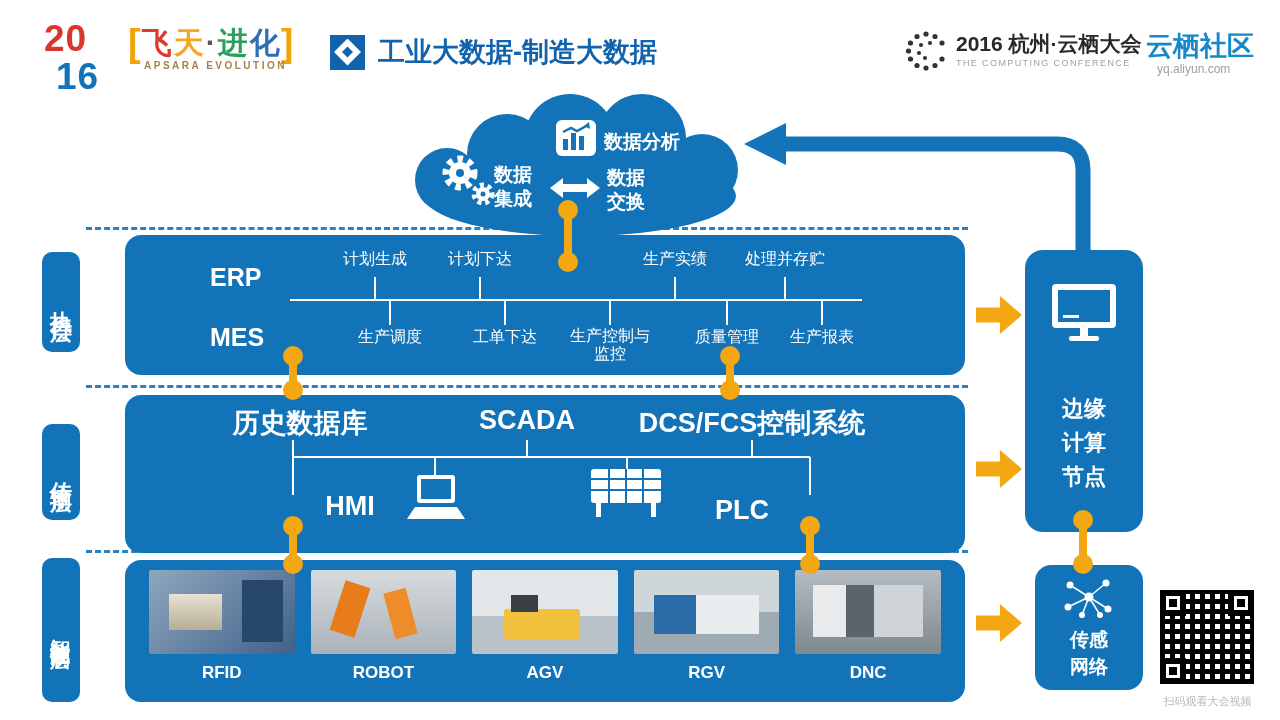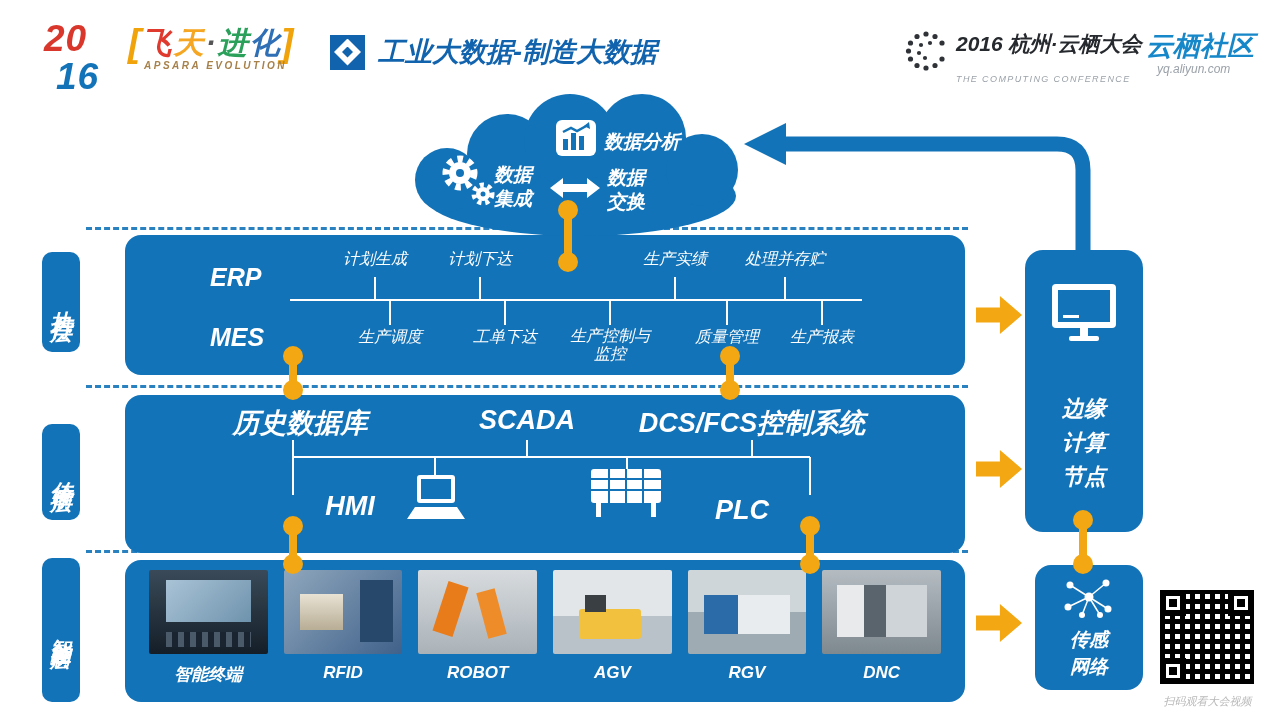--- a/index.html
+++ b/index.html
@@ -1,37 +1,37 @@
 <!DOCTYPE html>
 <html style="--primary-blue: #1273b8; --gold: #f3a712; --title-blue: #1163ae; --community-blue: #1687c9;"><head>
 <meta charset="utf-8">
 <style>
   html,body{margin:0;padding:0;background:#fff;}
   .stage{position:relative;width:1280px;height:720px;background:#fff;overflow:hidden;
-         font-family:"Liberation Sans","DejaVu Sans",sans-serif;font-style:italic;}
+         font-family:"Liberation Sans","DejaVu Sans",sans-serif;}
   
   .yr{position:absolute;font-weight:900;font-size:37px;letter-spacing:1px;}
   .yr-top{left:44px;top:18px;color:#d9372b;}
   .yr-bot{left:56px;top:56px;color:var(--primary-blue,#1273b8);}
   .ghost{position:absolute;left:80px;top:78px;font-size:23px;font-weight:700;color:#d3dde8;line-height:26px;}
   .apsara{position:absolute;left:128px;top:24px;}
   .apsara .row{display:flex;align-items:flex-start;}
   .apsara .br{font-size:38px;font-weight:700;color:#f0a30a;line-height:1;}
   .apsara .ch{font-size:30px;font-weight:900;line-height:1.25;padding:0 1px;}
   .c0{color:#e0392e}.c1{color:#f5a623}.c2{color:#555;font-size:22px;align-self:center}.c3{color:#2aa05a}.c4{color:#2e6fb5}
   .apsara-sub{font-size:10px;letter-spacing:2.5px;color:#a7814a;margin:-2px 0 0 16px;font-weight:700;}
   .title-group{position:absolute;left:330px;top:34px;display:flex;align-items:center;gap:13px;}
   .diamond{position:relative;width:35px;height:35px;background:var(--title-blue,#1163ae);}
   .dm-white{position:absolute;inset:4px;background:#fff;clip-path:polygon(50% 0,100% 50%,50% 100%,0 50%);}
   .dm-blue{position:absolute;inset:12px;background:var(--title-blue,#1163ae);clip-path:polygon(50% 0,100% 50%,50% 100%,0 50%);}
   .slide-title{font-size:27px;font-weight:900;color:var(--title-blue,#1163ae);white-space:nowrap;}
   .conf-logo{position:absolute;left:903px;top:28px;}
   .conf-text{position:absolute;left:956px;top:30px;}
   .conf-name{font-size:21px;font-weight:800;color:#26292d;white-space:nowrap;}
-  .conf-sub{font-size:9px;letter-spacing:1.4px;color:#9aa1a8;margin-top:16px;}
+  .conf-sub{font-size:9px;letter-spacing:1.4px;color:#9aa1a8;margin-top:0;}
   .community{position:absolute;left:1146px;top:28px;font-size:27px;font-weight:900;color:var(--community-blue,#1687c9);}
   .community-url{position:absolute;left:1157px;top:62px;font-size:12px;color:#9aa1a8;}
   
   .dash{position:absolute;left:86px;width:882px;border-top:3px dashed rgba(18,115,184,.9);}
   
   .side-label{position:absolute;left:42px;width:38px;background:var(--primary-blue,#1273b8);
       border-radius:10px;color:#fff;font-weight:800;writing-mode:vertical-rl;text-orientation:upright;
       display:flex;align-items:center;justify-content:center;}
   
   .layer{position:absolute;left:125px;width:840px;background:var(--primary-blue,#1273b8);border-radius:16px;}
@@ -226,27 +226,20 @@
           <line x1="39" y1="4" x2="39" y2="38"></line>
           <line x1="56" y1="4" x2="56" y2="38"></line>
       </g>
       <rect x="9" y="38" width="5" height="14" fill="#fff"></rect>
       <rect x="64" y="38" width="5" height="14" fill="#fff"></rect>
     </svg>
   </div>
 
   <div class="devices">
     <div class="dev">
-      <div class="photo p0">
-        <div class="scr"></div>
-        <div class="keys"></div>
-      </div>
-      <div class="dev-label">智能终端</div>
-    </div>
-    <div class="dev">
       <div class="photo p1">
         <div class="tag"></div>
         <div class="fig"></div>
       </div>
       <div class="dev-label">RFID</div>
     </div>
     <div class="dev">
       <div class="photo p2">
         <div class="arm1"></div>
         <div class="arm2"></div>

